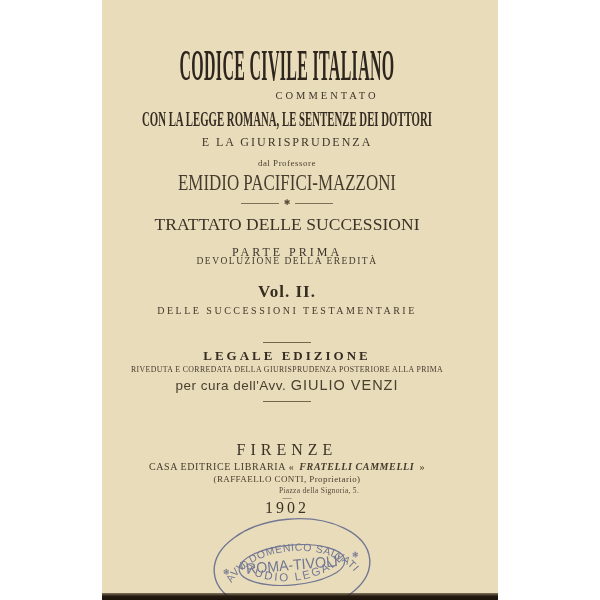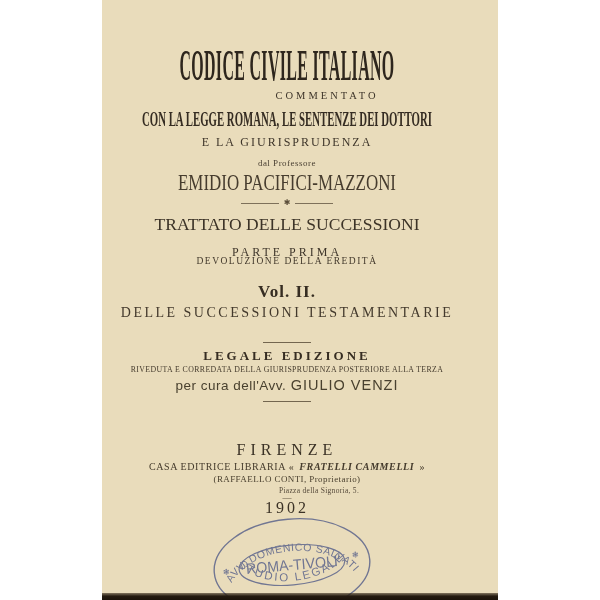--- a/index.html
+++ b/index.html
@@ -44,21 +44,21 @@
   svg.tline { position:absolute; left:0; display:block; overflow:visible; }
   .commentato   { top:90px;  font-size:10.5px; letter-spacing:3px;  color:#3e352a;margin-left:40px; }
   .subtitle3    { top:135px; font-size:12px;   letter-spacing:2px;  color:#3e352a; }
   .byline       { top:158px; font-size:9px;    letter-spacing:.5px; color:#4c4234; }
   .ornament-row { top:199px; display:flex; align-items:center; justify-content:center; gap:5px; }
   .ornament-row .bar { width:38px; height:1px; background:rgba(90,77,57,.75); }
   .ornament-row .glyph { font-size:8px; color:#5a4d39; line-height:8px; }
   .parte        { top:245px; font-size:12px;  letter-spacing:3px;   color:#3e352a; }
   .devoluzione  { top:256px; font-size:9.5px; letter-spacing:1.5px; color:#43392c; }
   .vol          { top:282px; font-size:17px;  font-weight:700; letter-spacing:1px; color:#362d22; }
-  .volsub       { top:305px; font-size:14px; letter-spacing:2.5px; color:#43392c; }
+  .volsub       { top:305px; font-size:10px; letter-spacing:2.5px; color:#43392c; }
   .rule  { position:absolute; width:48px; height:1px; left:161px; background:rgba(85,72,52,.8); }
   .rule1 { top:342px; } .rule2 { top:401px; }
   .quarta   { top:348px; font-size:13px;  font-weight:700; letter-spacing:3px; color:#362d22; }
   .riveduta { top:365px; font-size:7.8px; letter-spacing:.4px; color:#453b2d; }
   .percura  { top:377px; font-family:"Liberation Sans","DejaVu Sans",sans-serif;
               font-size:13.5px; color:#49412f; letter-spacing:.5px; }
   .percura .editor-name { font-size:14.5px; letter-spacing:1px; }
   .firenze  { top:441px; font-size:16px; letter-spacing:5px; color:#3b3226; }
   .casa     { top:461px; font-size:10px; letter-spacing:.6px; color:#453b2c; }
   .casa .pub-name { font-style:italic; font-weight:700; margin:0 2px; }
@@ -106,21 +106,21 @@
       <text x="185" y="18" text-anchor="middle" textLength="265" lengthAdjust="spacing" font-size="17.5" fill="#3c3327">TRATTATO DELLE SUCCESSIONI</text>
     </svg>
 
     <div class="line parte">PARTE PRIMA</div>
     <div class="line devoluzione">DEVOLUZIONE DELLA EREDITÀ</div>
     <div class="line vol">Vol. II.</div>
     <div class="line volsub">DELLE SUCCESSIONI TESTAMENTARIE</div>
 
     <div class="rule rule1"></div>
     <div class="line quarta">LEGALE EDIZIONE</div>
-    <div class="line riveduta">RIVEDUTA E CORREDATA DELLA GIURISPRUDENZA POSTERIORE ALLA TERZA</div>
+    <div class="line riveduta">RIVEDUTA E CORREDATA DELLA GIURISPRUDENZA POSTERIORE ALLA PRIMA</div>
     <div class="line percura">
       <span>per cura dell'Avv.</span>
       <span> </span>
       <span class="editor-name">GIULIO VENZI</span>
     </div>
     <div class="rule rule2"></div>
 
     <div class="line firenze">FIRENZE</div>
     <div class="line casa">
       <span>CASA EDITRICE LIBRARIA</span>

